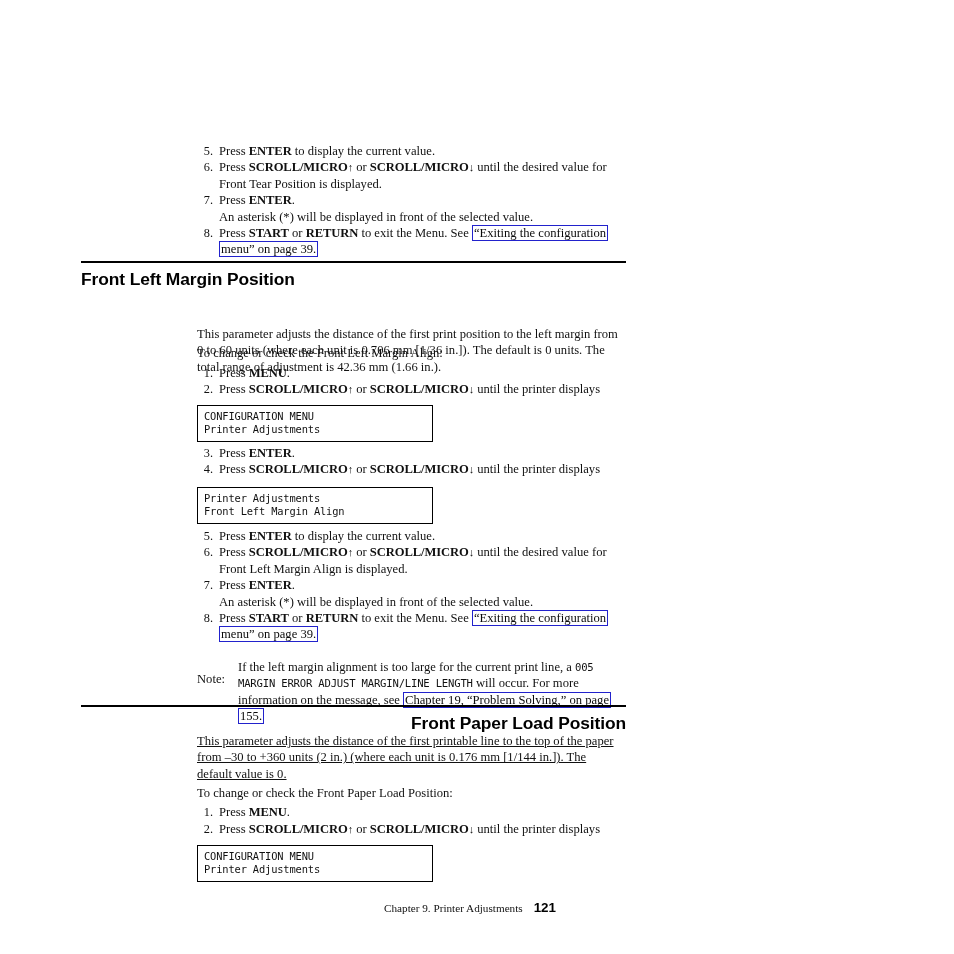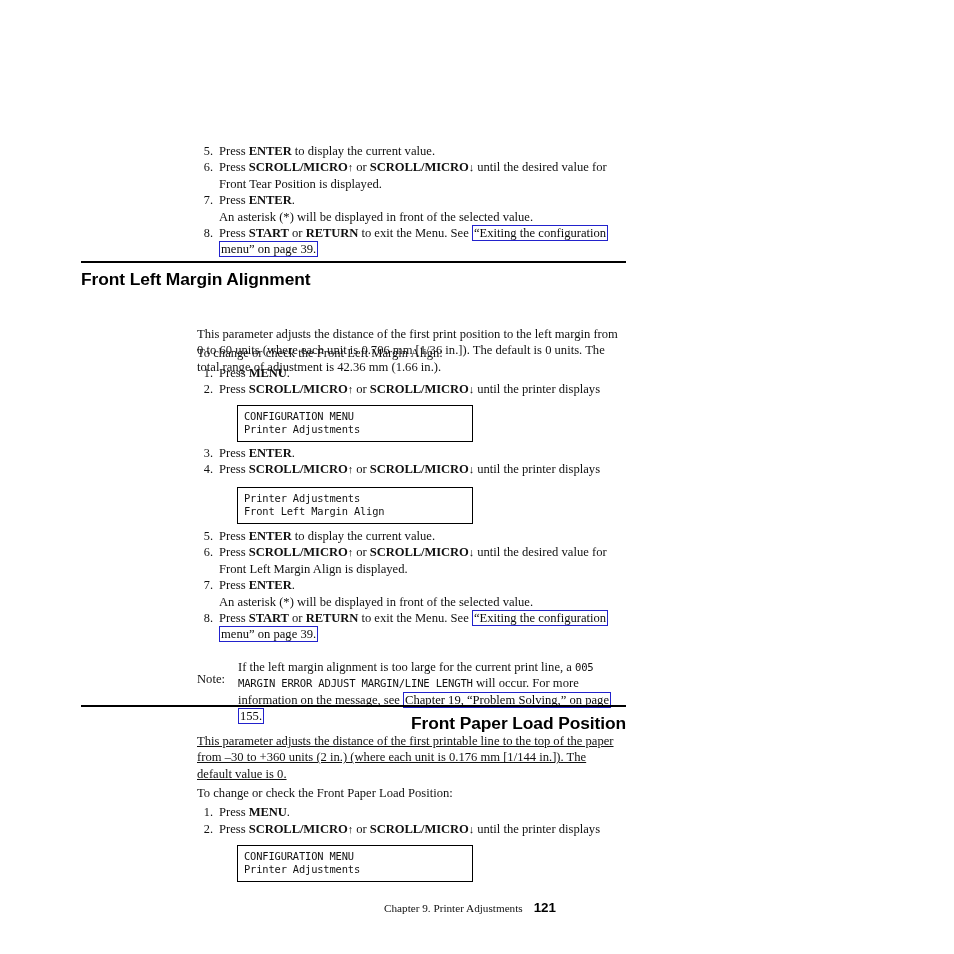--- a/index.html
+++ b/index.html
@@ -100,21 +100,20 @@
     box-sizing: border-box;
     border: 1.3px solid #000000;
     background: #ffffff;
     padding: 4px 6px 5px 6px;
     font-family: "DejaVu Sans Mono", "Liberation Mono", monospace;
     font-size: 10.4px;
     line-height: 13.2px;
     letter-spacing: -0.15px;
     color: #111111;
     width: 236px;
-    margin-left: 40px;
   }
   .lcd div { white-space: pre; }
 
   
   .lnk {
     border: 1.3px solid #2222cc;
     padding: 0 1px;
     color: #0a0a0a;
     text-decoration: none;
     box-decoration-break: clone;
@@ -190,21 +189,21 @@
     </div>
 
     <div class="step">
       <span class="num">8.</span>
       <span><span>Press </span><b class="kb">START</b><span> or </span><b class="kb">RETURN</b><span> to exit the Menu. See </span><a class="lnk" href="#">“Exiting the configuration menu” on page 39.</a></span>
     </div>
   </div>
 
   <div class="sect" style="top:261px;">
     <div class="rule"></div>
-    <h2>Front Left Margin Alignment</h2>
+    <h2>Front Left Margin Position</h2>
   </div>
 
   <div class="blk body-text" style="left:197px; top:294px; width:423px;margin-top:32px;">This parameter adjusts the distance of the first print position to the left margin from 0 to 60 units (where each unit is 0.706 mm [1/36 in.]). The default is 0 units. The total range of adjustment is 42.36 mm (1.66 in.).</div>
 
   <div class="blk body-text" style="left:197px; top:345px; width:423px;">To change or check the Front Left Margin Align:</div>
 
   <div class="steps" style="left:197px; top:365px; width:430px;">
     <div class="step">
       <span class="num">1.</span>
       <span><span>Press </span><b class="kb">MENU</b><span>.</span></span>

